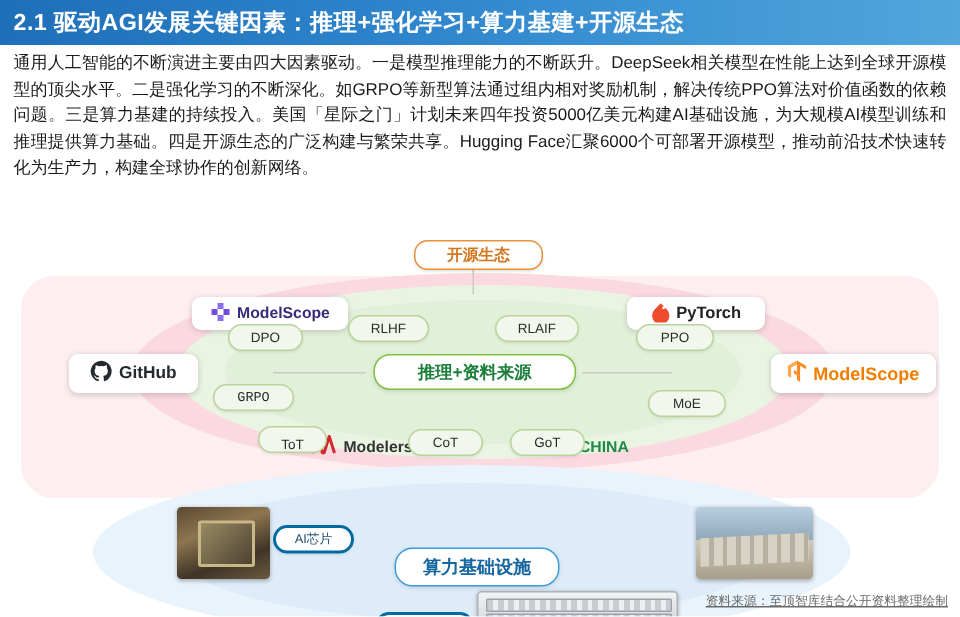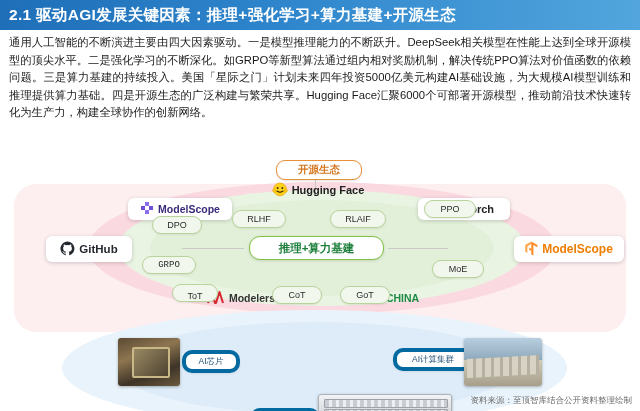--- a/index.html
+++ b/index.html
@@ -89,21 +89,21 @@
   .open-pill{
     position:absolute;left:276px;top:0px;width:84px;height:18px;
     background:#ffffff;border:1.4px solid #e8903a;border-radius:9px;
     display:flex;align-items:center;justify-content:center;
     font-size:10.5px;font-weight:bold;color:#d4761e;
     box-shadow:0 1px 2px rgba(0,0,0,0.12);
   }
   .blue-chip{
     position:absolute;display:flex;align-items:center;justify-content:center;
     font-size:8.5px;color:#1f4f73;background:#ffffff;
-    border:4px solid #0369a1;border-radius:10px;height:15px;
+    border:2px solid #0369a1;border-radius:10px;height:15px;
     box-shadow:0 1px 2px rgba(0,0,0,0.08);white-space:nowrap;
   }
 
   
   .brand{
     position:absolute;background:#ffffff;border-radius:6px;
     box-shadow:0 1px 4px rgba(0,0,0,0.18);
     display:flex;align-items:center;justify-content:center;gap:4px;
     font-size:11.5px;font-weight:bold;color:#222;white-space:nowrap;
   }
@@ -141,21 +141,21 @@
     background:repeating-linear-gradient(90deg,#c9ccd1 0 4px,#eceef1 4px 7px);
     border:1px solid #9ea2a8;border-radius:1px;
   }
 
   
   .line{position:absolute;background:#c9c9c9;height:1px;transform-origin:0 0;}
 
   
   .footer{
     position:absolute;right:8px;bottom:4px;
-    font-size:8.5px;color:#6b6b6b;
+    font-size:8.5px;color:#6b6b6b;text-decoration:underline;
   }
 </style>
 </head>
 <body>
 
 <div id="page">
 
   <div class="title-bar">
     <span class="title-text">2.1 驱动AGI发展关键因素：推理+强化学习+算力基建+开源生态</span>
   </div>
@@ -175,33 +175,20 @@
     <div class="blue-ellipse2"></div>
 
     <div class="line" style="left:182px;top:88px;width:62px;"></div>
     <div class="line" style="left:388px;top:88px;width:60px;"></div>
     <div class="line" style="left:315px;top:18px;width:1px;height:18px;"></div>
 
     <div class="open-pill">
       <span>开源生态</span>
     </div>
 
-    <div class="brand plain" style="left:255px;top:20px;width:126px;height:20px;">
-      <span class="logo-mark">
-        <svg width="16" height="16" viewBox="0 0 16 16">
-          <circle cx="8" cy="8.4" r="6.4" fill="#ffd21e" stroke="#e8a400" stroke-width="0.7"></circle>
-          <circle cx="5.6" cy="7" r="1" fill="#3a2c00"></circle>
-          <circle cx="10.4" cy="7" r="1" fill="#3a2c00"></circle>
-          <path d="M5 10 q3 2.6 6 0" stroke="#3a2c00" stroke-width="1.1" fill="none" stroke-linecap="round"></path>
-          <circle cx="2.1" cy="9.6" r="1.5" fill="#ffd21e" stroke="#e8a400" stroke-width="0.6"></circle>
-          <circle cx="13.9" cy="9.6" r="1.5" fill="#ffd21e" stroke="#e8a400" stroke-width="0.6"></circle>
-        </svg>
-      </span>
-      <span style="font-size:11px;color:#222;">Hugging Face</span>
-    </div>
 
     <div class="brand" style="left:418px;top:38px;width:92px;height:22px;">
       <span class="logo-mark">
         <svg width="13" height="14" viewBox="0 0 13 14">
           <path d="M6.5 1.2 L10.6 5.3 a5.8 5.8 0 1 1 -8.2 0 Z" fill="#ee4c2c"></path>
           <circle cx="8.4" cy="4.2" r="0.95" fill="#ffffff"></circle>
         </svg>
       </span>
       <span style="font-size:11px;color:#222;">PyTorch</span>
     </div>
@@ -251,21 +238,21 @@
       <span class="logo-mark">
         <svg width="14" height="14" viewBox="0 0 14 14">
           <circle cx="7" cy="7" r="6.2" fill="#16a34a"></circle>
           <path d="M7 2.4 a4.6 4.6 0 1 0 4.4 3.2 l-2.1 0.6 a2.5 2.5 0 1 1 -2.3 -1.7 z" fill="#ffffff"></path>
         </svg>
       </span>
       <span style="font-size:10.5px;color:#1e8a46;font-weight:bold;">OSCHINA</span>
     </div>
 
     <div class="center-pill">
-      <span>推理+算力基建</span>
+      <span>推理+资料来源</span>
     </div>
 
     <div class="chip small" style="left:152px;top:56px;width:48px;">
       <span>DPO</span>
     </div>
     <div class="chip small" style="left:142px;top:96px;width:52px;font-family:Liberation Mono, monospace;">
       <span>GRPO</span>
     </div>
     <div class="chip small" style="left:172px;top:124px;width:44px;align-items:flex-end;">
       <span>ToT</span>
@@ -275,33 +262,33 @@
     </div>
     <div class="chip small" style="left:272px;top:126px;width:48px;">
       <span>CoT</span>
     </div>
     <div class="chip small" style="left:330px;top:50px;width:54px;">
       <span>RLAIF</span>
     </div>
     <div class="chip small" style="left:340px;top:126px;width:48px;">
       <span>GoT</span>
     </div>
-    <div class="chip small" style="left:424px;top:40px;width:50px;">
+    <div class="chip small" style="left:424px;top:56px;width:50px;">
       <span>PPO</span>
     </div>
     <div class="chip small" style="left:432px;top:100px;width:50px;">
       <span>MoE</span>
     </div>
 
+    <div class="infra-pill">
+      <span>算力基础设施</span>
+    </div>
 
     <div class="blue-chip" style="left:182px;top:190px;width:50px;">
       <span>AI芯片</span>
-    </div>
-    <div class="blue-chip" style="left:393px;top:188px;width:72px;">
-      <span>AI计算集群</span>
     </div>
     <div class="blue-chip" style="left:250px;top:248px;width:62px;">
       <span>AI计算集群</span>
     </div>
 
     <div class="photo chip-photo" style="left:118px;top:178px;width:62px;height:48px;">
       <div class="inner"></div>
     </div>
     <div class="photo datacenter-photo" style="left:464px;top:178px;width:78px;height:48px;">
       <div class="roofs"></div>

